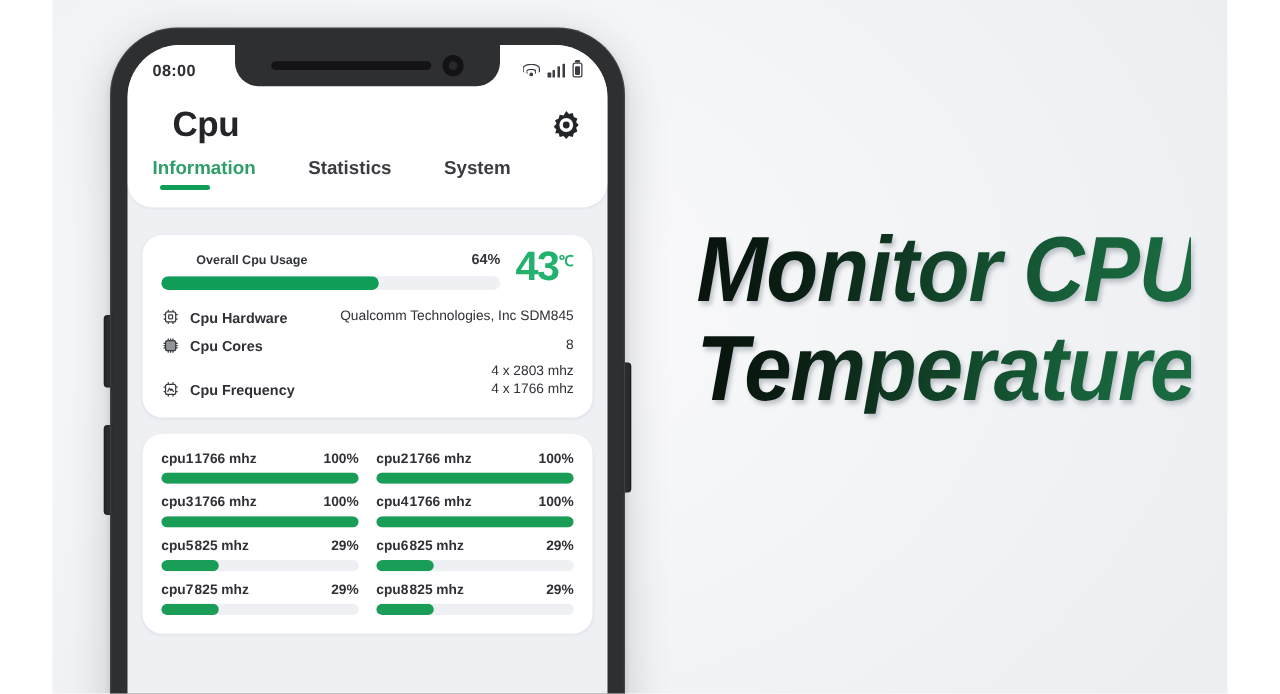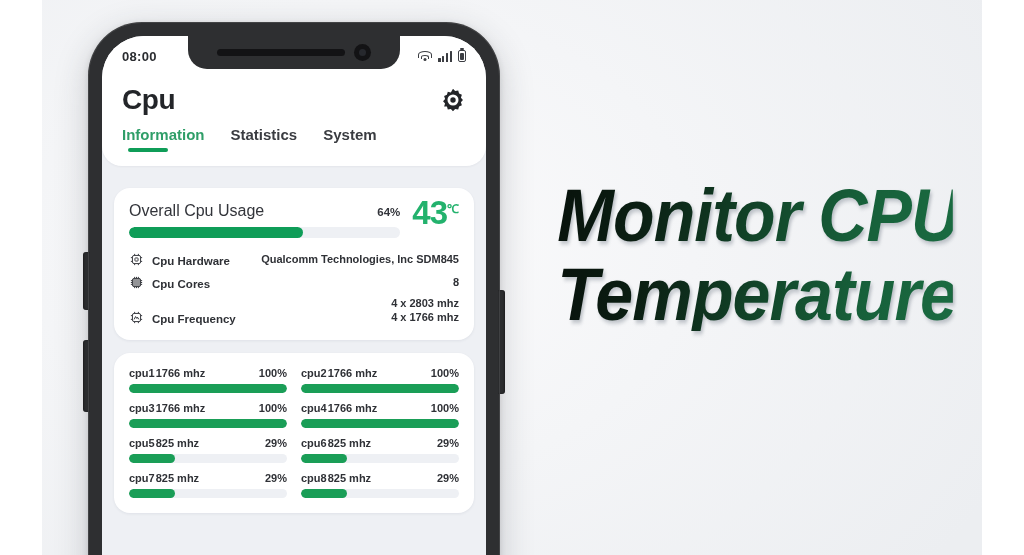--- a/index.html
+++ b/index.html
@@ -95,25 +95,26 @@
   .ic-batt { width:8px; height:12px; border:1.5px solid #3b3d42; border-radius:2px;
              position:relative; }
   .ic-batt::before{ content:""; position:absolute; top:-3px; left:50%; transform:translateX(-50%);
                     width:4px; height:1.8px; background:#3b3d42; border-radius:1px; }
   .ic-batt i{ position:absolute; left:1px; right:1px; bottom:1px; top:2px; background:#3b3d42;
               border-radius:1px; display:block; }
 
   #appheader {
     display:flex; align-items:center; justify-content:space-between;
     padding:8px 20px 0 20px;
+    margin-left:16px;
   }
   #apptitle { font-size:28px; font-weight:bold; color:#232529; letter-spacing:-.4px; }
   #gear { width:26px; height:26px; cursor:pointer; }
 
-  #tabs { display:flex; gap:26px; padding:10px 20px 0 20px; }
+  #tabs { display:flex; gap:42px; padding:10px 20px 0 20px; }
   .tab { position:relative; padding-bottom:11px; cursor:pointer; }
   .tab-label { font-size:15px; font-weight:bold; color:#3a3c41; white-space:nowrap; }
   .tab.active .tab-label { color:#2f9e68; }
   .tab.active .tab-ul {
     position:absolute; left:6px; bottom:2px; width:40px; height:4px;
     background:#0f9d58; border-radius:3px;
   }
 
   
   #content { position:absolute; left:0; top:152px; width:100%; bottom:0; padding:0 12px; }
@@ -122,36 +123,36 @@
     background:#ffffff; border-radius:16px;
     box-shadow:0 1px 3px rgba(35,45,65,.07);
     margin-bottom:13px;
     padding:14px 15px 15px 15px;
   }
 
   
   .overall-row { display:flex; align-items:flex-start; }
   .overall-left { flex:1; padding-right:8px; }
   .overall-head { display:flex; justify-content:space-between; align-items:baseline; }
-  .ov-title { font-size:16px; font-weight:normal; color:#32343a; }
+  .ov-title { font-size:10px; font-weight:bold; color:#32343a;margin-left:28px; }
   .ov-pct   { font-size:11.5px; font-weight:bold; color:#32343a; }
   .track { margin-top:7px; height:11px; background:#eef0f4; border-radius:7px; overflow:hidden; }
   .fill  { height:100%; background:#0f9d58; border-radius:7px; }
 
   .temp { display:flex; align-items:flex-start; padding-left:4px; margin-top:-5px; }
   .temp-val { font-size:33px; font-weight:bold; color:#23b26d; line-height:.95; letter-spacing:-1px; }
   .temp-unit{ font-size:12px; font-weight:bold; color:#23b26d; margin-top:3px; }
 
   .info-list { margin-top:13px; }
   .info-row { display:flex; align-items:flex-end; margin-bottom:7px; }
   .info-row:last-child{ margin-bottom:0; }
   .info-ic { width:15px; height:15px; flex:0 0 15px; margin-right:8px; margin-top:1px; }
   .info-label { font-size:11.5px; font-weight:bold; color:#2f3136; white-space:nowrap; }
   .info-value { margin-left:auto; font-size:11px; color:#2f3136; text-align:right;
-                white-space:pre-line; line-height:1.25;font-weight:bold; }
+                white-space:pre-line; line-height:1.25; }
 
   
   .cores { display:grid; grid-template-columns:1fr 1fr; column-gap:14px; row-gap:9px; }
   .core-head { display:flex; align-items:flex-end; }
   .core-name { font-size:11px; font-weight:bold; color:#2f3136; }
   .core-freq { font-size:11px; font-weight:bold; color:#2f3136; margin-left:1px; }
   .core-pct  { font-size:11px; font-weight:bold; color:#2f3136; margin-left:auto; }
   .core-track{ margin-top:5px; height:9px; background:#eef0f4; border-radius:6px; overflow:hidden; }
   .core-fill { height:100%; background:#1a9e57; border-radius:6px; }
 

